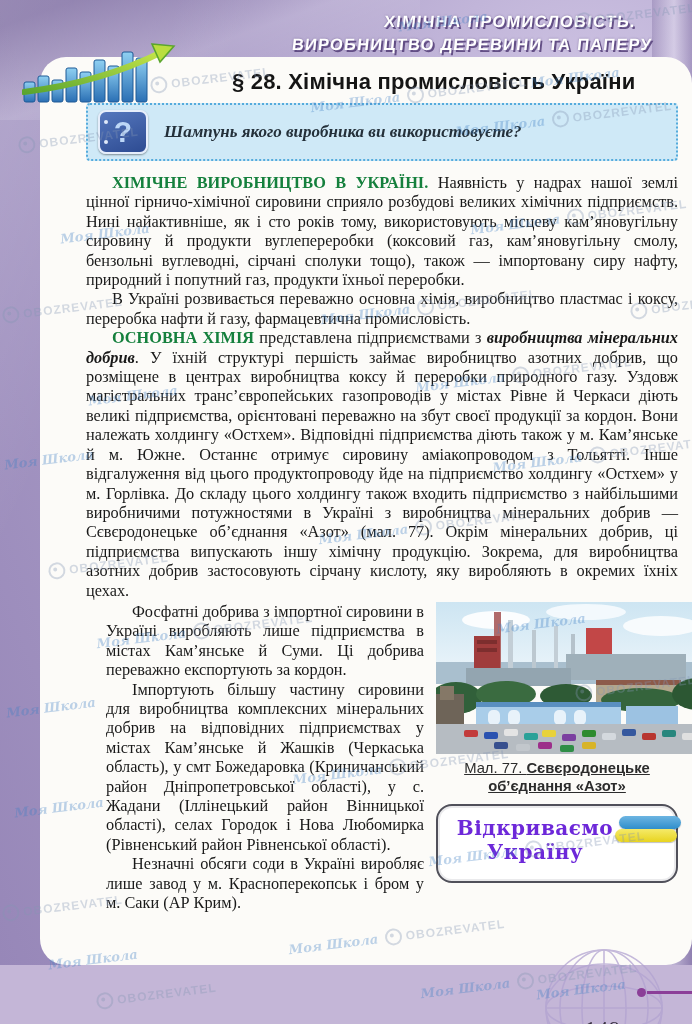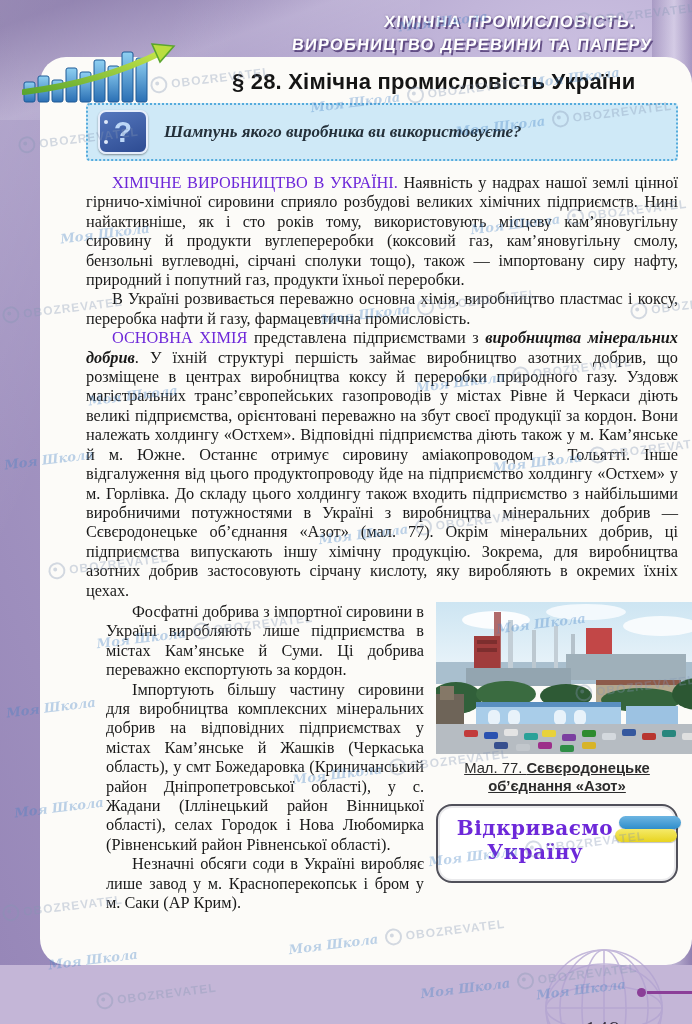--- a/index.html
+++ b/index.html
@@ -41,21 +41,21 @@
     background:linear-gradient(160deg,#5577bd,#2d4b92);border:2px solid #e6eefb;
     box-shadow:0 1px 2px rgba(0,0,0,.4);display:flex;align-items:center;justify-content:center;}
   .qicon .qm{color:#bdd7f7;font-family:"Liberation Sans",sans-serif;font-weight:bold;font-size:30px;line-height:1;}
   .qicon .dots{position:absolute;left:4px;top:8px;width:4px;height:24px;display:flex;flex-direction:column;justify-content:space-between;}
   .qicon .dots i{width:4px;height:4px;border-radius:50%;background:#dfe9fa;}
   .qtext{font-style:italic;font-weight:bold;font-size:17px;color:#24303a;}
 
   
   .bodytext{font-size:16.3px;line-height:19.4px;color:#191919;text-align:justify;}
   .bodytext p{margin:0;text-indent:26px;}
-  .lead-blue{color:#6d28d9;font-weight:normal;}
+  .lead-blue{color:#15803d;font-weight:bold;}
   .bi{font-weight:bold;font-style:italic;}
   .it{}
 
   
   .cols{display:flex;gap:12px;margin-top:2px;}
   .col-left{width:318px;flex:0 0 auto;margin-left:20px;}
   .col-right{flex:1 1 auto;min-width:0;}
 
   
   .photo{width:280px;height:152px;display:block;}

